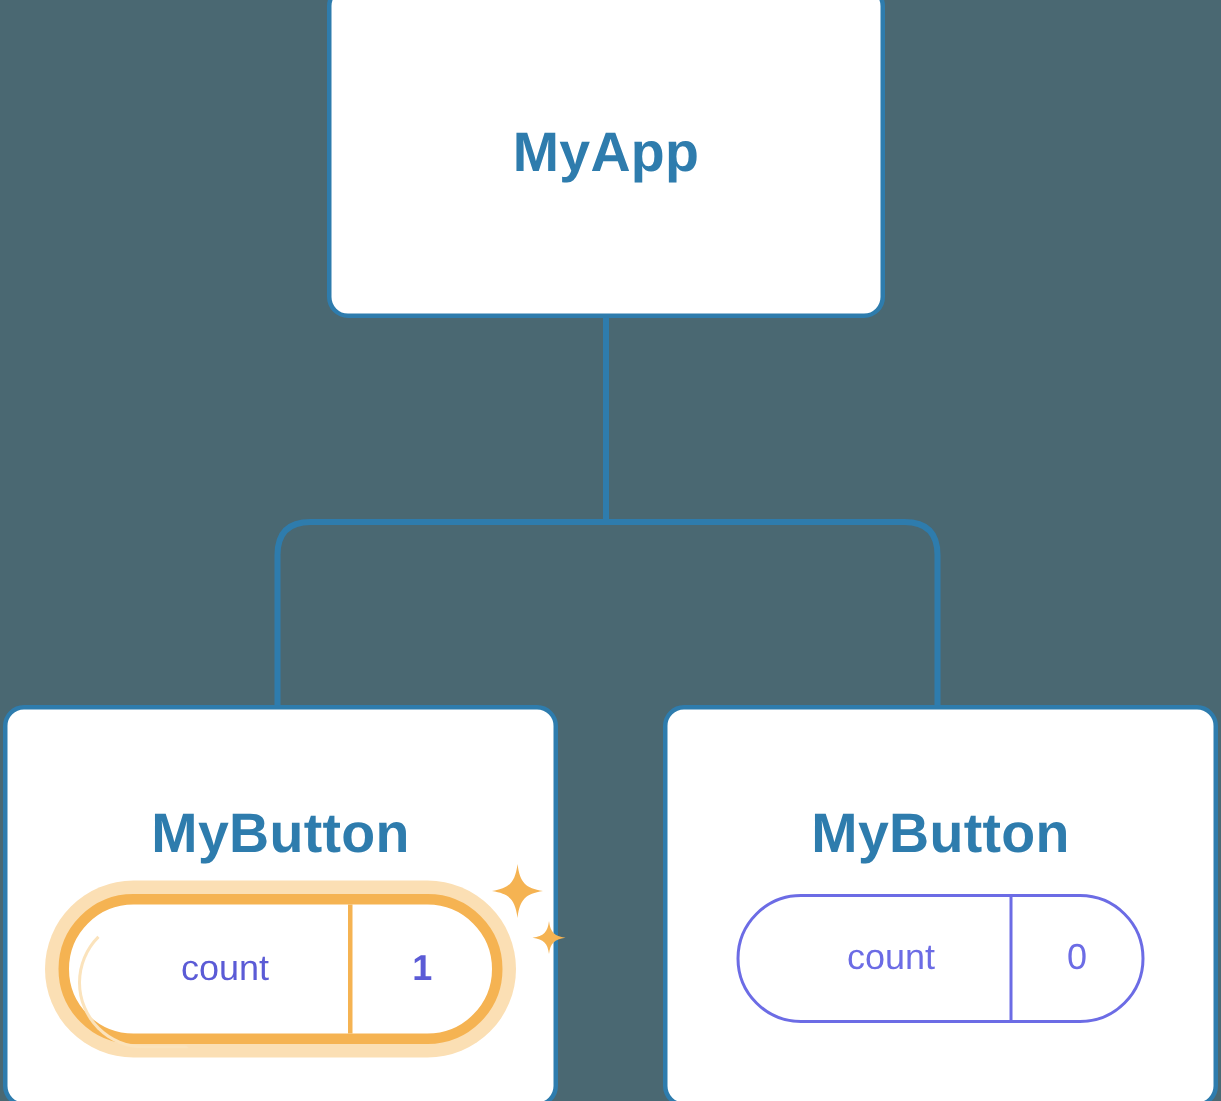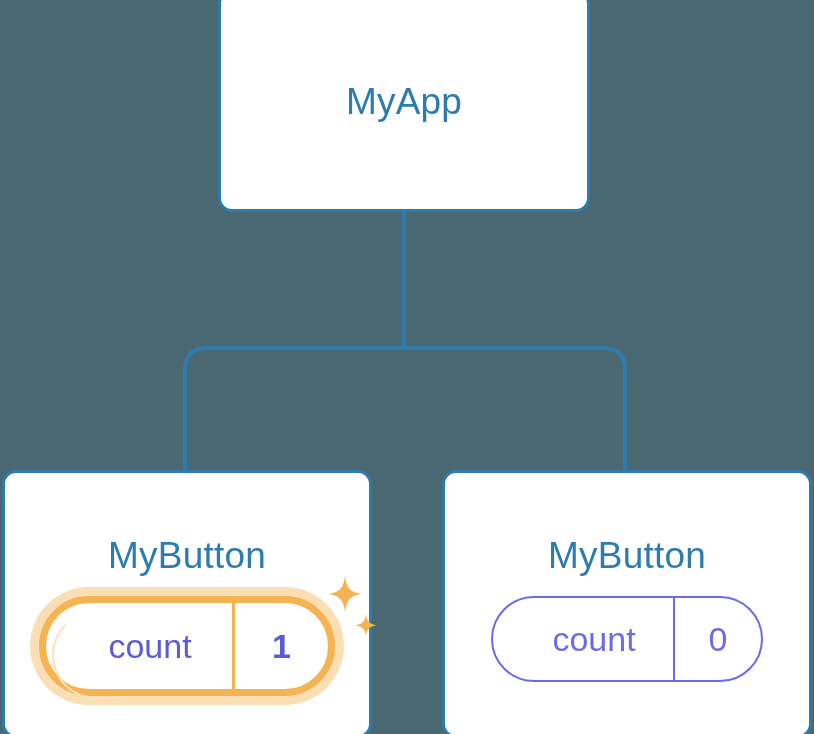--- a/index.html
+++ b/index.html
@@ -36,21 +36,21 @@
     box-sizing: border-box;
     z-index: 2;
     display: flex;
     flex-direction: column;
     align-items: center;
   }
 
   .card-title {
     color: #2e7cad;
     font-size: 37px;
-    font-weight: 400;
+    font-weight: 700;
     letter-spacing: 0.2px;
     line-height: 1;
     white-space: nowrap;
   }
 
   
   #card-root {
     left: 218px;
     top: -10px;
     width: 372px;
@@ -94,21 +94,21 @@
     background: #ffffff;
     box-sizing: border-box;
     z-index: 3;
   }
   .pill-key,
   .pill-val {
     display: flex;
     align-items: center;
     justify-content: center;
     color: #6c6ce5;
-    font-size: 34px;
+    font-size: 24px;
     line-height: 1;
     box-sizing: border-box;
   }
   .pill-key {
     width: 180px;
     padding-left: 22px;
   }
   .pill-val {
     width: 88px;
     border-left: 2px solid #6c6ce5;

